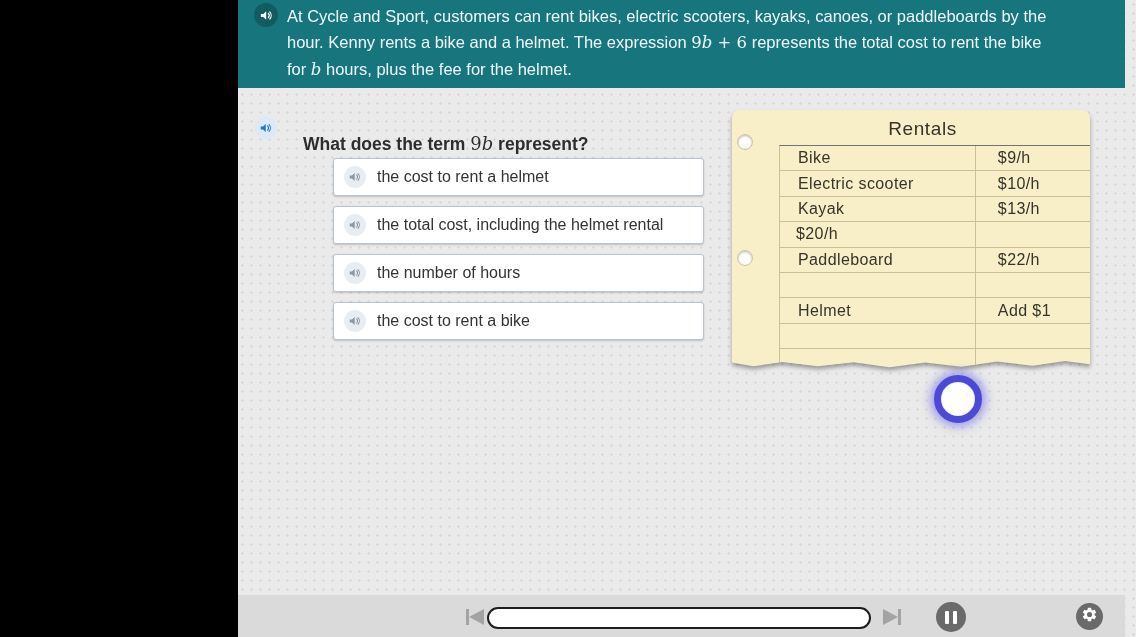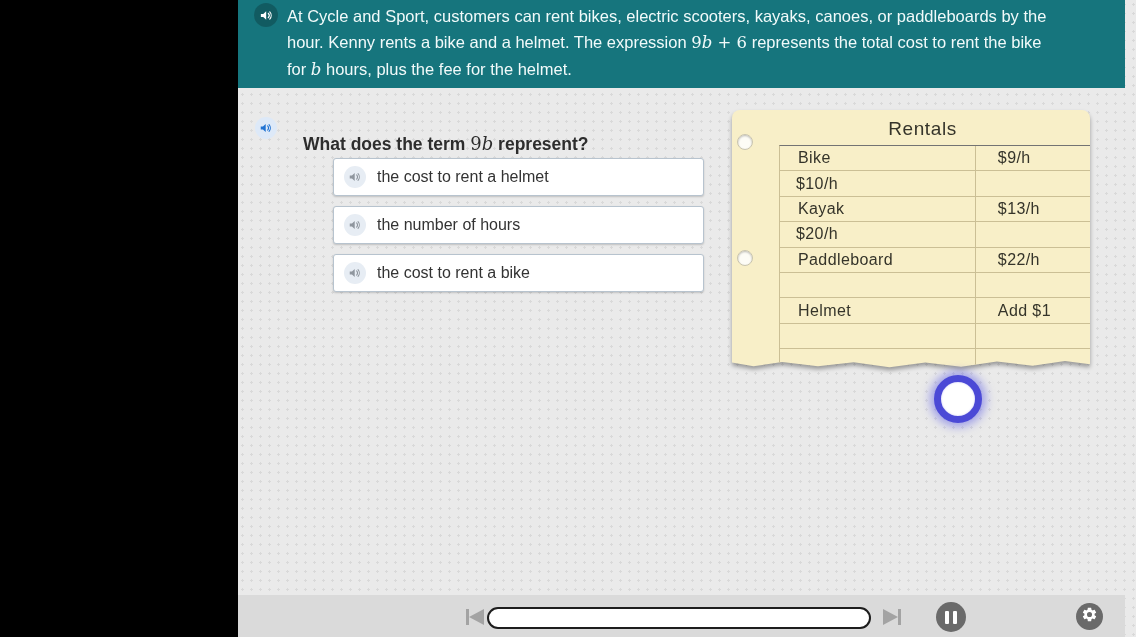--- a/index.html
+++ b/index.html
@@ -113,20 +113,31 @@
       </div>
       <div class="answer">
         <span class="a-icon">
           <span>
             <svg class="spk-svg" width="14" height="14" viewBox="0 0 24 24" fill="currentColor">
               <path d="M3 9.5v5h3.8l4.7 4.2V5.3L6.8 9.5H3z"></path>
               <path d="M14.8 8.4a5.2 5.2 0 0 1 0 7.2M17.2 6.2a8.6 8.6 0 0 1 0 11.6" fill="none" stroke="currentColor" stroke-width="1.8" stroke-linecap="round"></path>
             </svg>
           </span>
         </span>
+        <span class="a-label">the total cost, including the helmet rental</span>
+      </div>
+      <div class="answer">
+        <span class="a-icon">
+          <span>
+            <svg class="spk-svg" width="14" height="14" viewBox="0 0 24 24" fill="currentColor">
+              <path d="M3 9.5v5h3.8l4.7 4.2V5.3L6.8 9.5H3z"></path>
+              <path d="M14.8 8.4a5.2 5.2 0 0 1 0 7.2M17.2 6.2a8.6 8.6 0 0 1 0 11.6" fill="none" stroke="currentColor" stroke-width="1.8" stroke-linecap="round"></path>
+            </svg>
+          </span>
+        </span>
         <span class="a-label">the number of hours</span>
       </div>
       <div class="answer">
         <span class="a-icon">
           <span>
             <svg class="spk-svg" width="14" height="14" viewBox="0 0 24 24" fill="currentColor">
               <path d="M3 9.5v5h3.8l4.7 4.2V5.3L6.8 9.5H3z"></path>
               <path d="M14.8 8.4a5.2 5.2 0 0 1 0 7.2M17.2 6.2a8.6 8.6 0 0 1 0 11.6" fill="none" stroke="currentColor" stroke-width="1.8" stroke-linecap="round"></path>
             </svg>
           </span>
@@ -139,20 +150,21 @@
       <div class="pad">
         <div class="hole h1"></div>
         <div class="hole h2"></div>
         <div class="pad-title">Rentals</div>
         <div class="pad-table">
           <div class="pad-row">
             <span class="cell-item">Bike</span>
             <span class="cell-price">$9/h</span>
           </div>
           <div class="pad-row">
+            <span class="cell-item">Electric scooter</span>
             <span class="cell-price">$10/h</span>
           </div>
           <div class="pad-row">
             <span class="cell-item">Kayak</span>
             <span class="cell-price">$13/h</span>
           </div>
           <div class="pad-row">
             <span class="cell-price">$20/h</span>
           </div>
           <div class="pad-row">

